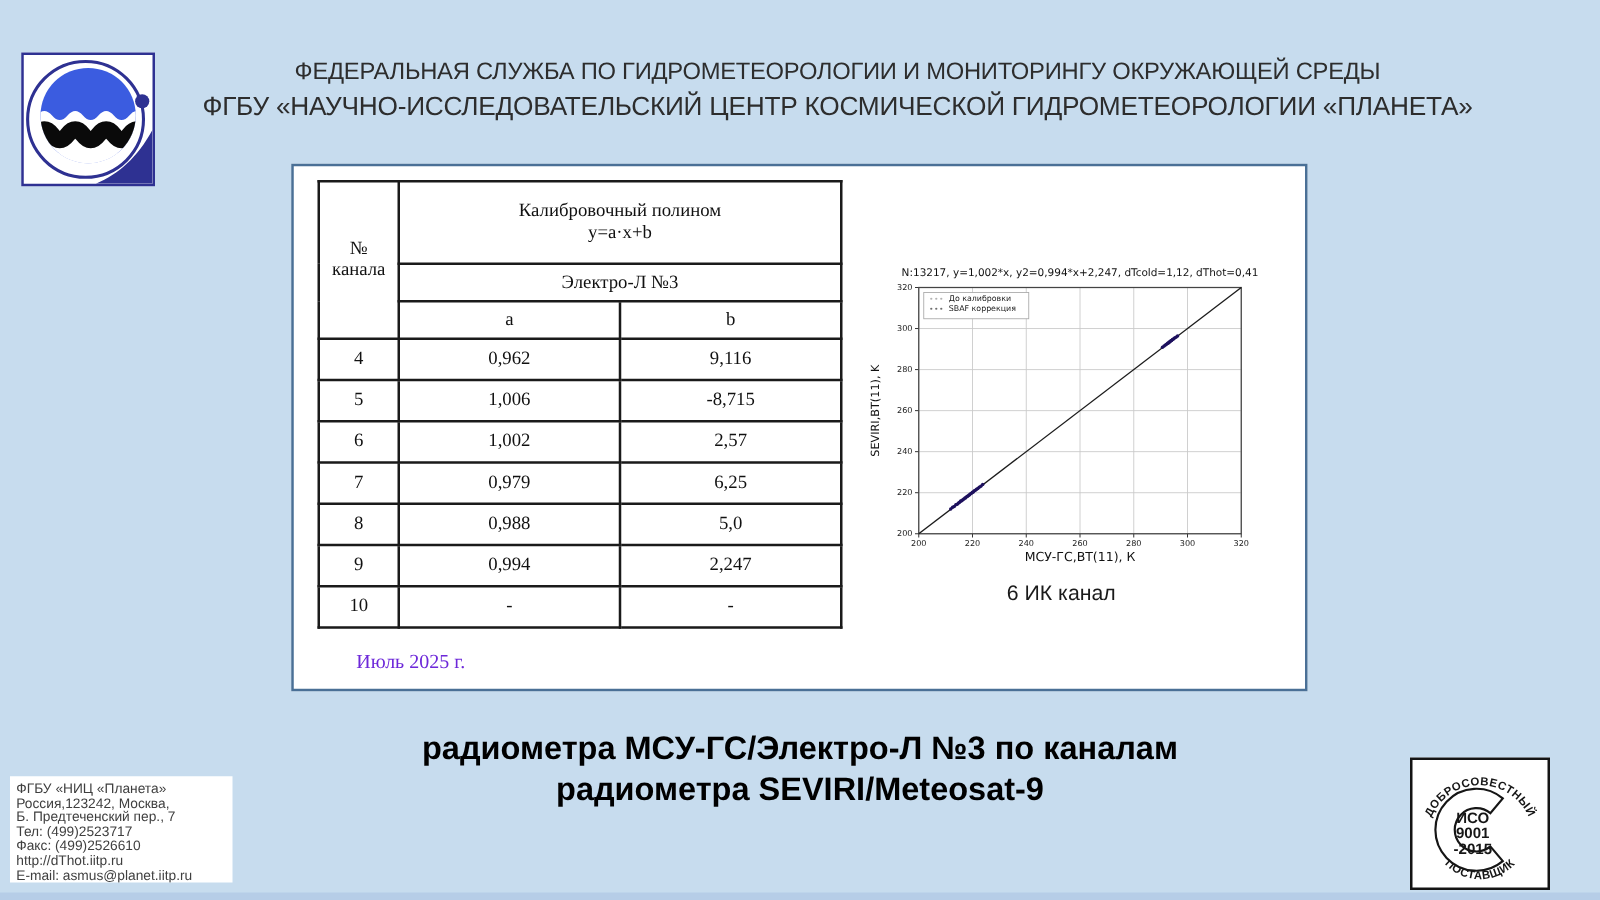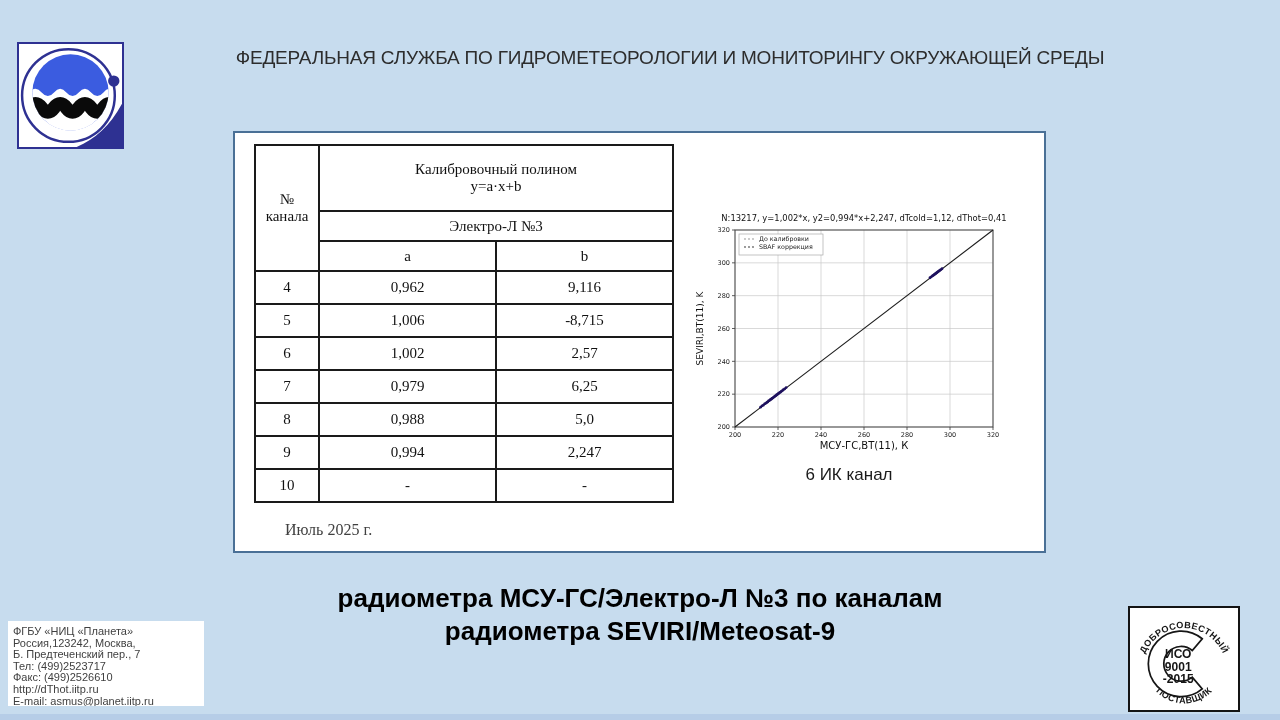--- a/index.html
+++ b/index.html
@@ -29,34 +29,34 @@
   .cal-table td { border:2px solid #1a1a1a; text-align:center; vertical-align:middle; padding:0 2px;margin-left:36px; }
   .col-ch { width:64px; }
   .col-a  { width:193px; }
   .col-b  { width:163px; }
   .row-h1 { height:66px; }
   .row-h2 { height:30px; }
   .row-h3 { height:30px; }
   .row-data { height:33px; }
 
   .date-note { position:absolute; left:50px; top:388px; font-family:"Liberation Serif", serif;
-               font-size:16px; color:#404040; }
+               font-size:16px; color:#6d28d9; }
 
   
   .chart-wrap { position:absolute; left:455px; top:72px; width:318px; height:250px; }
   .chart-wrap svg { font-family:"DejaVu Sans", sans-serif; }
   .chart-caption { position:absolute; left:455px; top:332px; width:318px; text-align:center;
                    font-size:17px; color:#1a1a1a; }
 
   
   .main-title { position:absolute; left:0; top:582px; width:1280px; text-align:center;
                 font-weight:bold; font-size:26px; line-height:33px; color:#000; }
 
   
-  .contact-card { position:absolute; left:8px; top:621px; width:196px; height:85px;
+  .contact-card { position:absolute; left:8px; top:621px; width:178px; height:85px;
                   background:#ffffff; padding:5px 0 16px 5px; font-size:11px; line-height:11.6px;
                   color:#3f3f3f; white-space:nowrap; overflow:hidden; }
 
   
   .stamp-box { position:absolute; left:1128px; top:606px; width:112px; height:106px;
                background:#ffffff; border:2px solid #141414; }
   .stamp-box svg { width:100%; height:100%; display:block; font-family:"Liberation Sans", sans-serif; }
   .stamp-arc { font-size:9.5px; font-weight:bold; fill:#161616; letter-spacing:0.4px; }
   .stamp-mid { font-size:12.5px; font-weight:bold; fill:#161616; }
 </style>
@@ -83,20 +83,21 @@
       </g>
 
       <circle cx="92" cy="36" r="5.5" fill="#2e3192"></circle>
 
       <path d="M100,58 C88,80 74,92 56,100 L100,100 Z" fill="#2e3192"></path>
     </svg>
   </div>
 
   <div class="header-text">
     <div class="header-line1">ФЕДЕРАЛЬНАЯ СЛУЖБА ПО ГИДРОМЕТЕОРОЛОГИИ И МОНИТОРИНГУ ОКРУЖАЮЩЕЙ СРЕДЫ</div>
+    <div class="header-line2">ФГБУ «НАУЧНО-ИССЛЕДОВАТЕЛЬСКИЙ ЦЕНТР КОСМИЧЕСКОЙ ГИДРОМЕТЕОРОЛОГИИ «ПЛАНЕТА»</div>
   </div>
 
   <div class="panel">
 
     <table class="cal-table">
       <tbody>
         <tr class="row-h1">
           <td class="col-ch" rowspan="3">
             <span>№</span><br>
             <span>канала</span>

